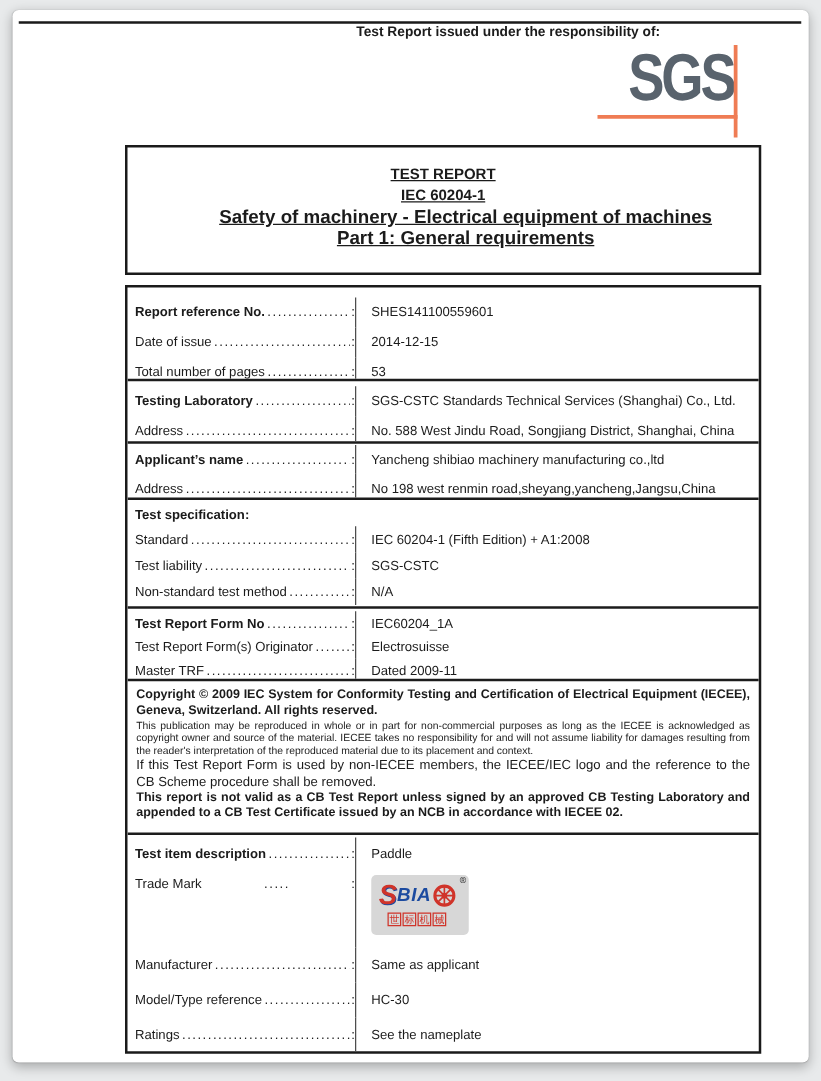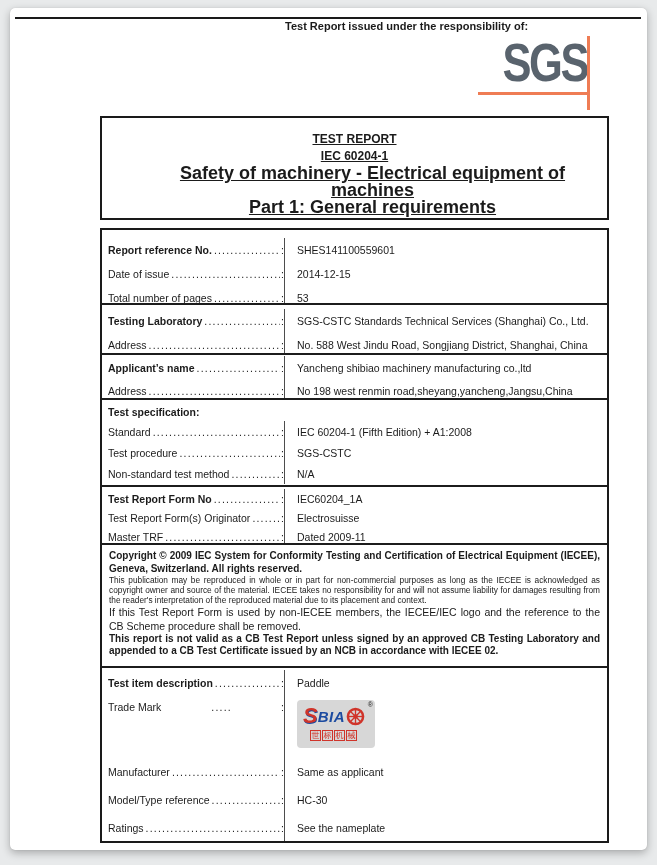--- a/index.html
+++ b/index.html
@@ -32,21 +32,21 @@
   .sgs-hline { position:absolute; left:8px; top:56px; width:112px; height:3px; background:#ef7c54; }
   .sgs-vline { position:absolute; left:117px; top:0px; width:3px; height:74px; background:#ef7c54; margin-top:0; }
 
   
   .title-box {
     position:absolute; left:90px; top:108px; width:509px; height:104px;
     border:2px solid #1a1a1a; text-align:center; padding-top:13px;
   }
   .title-box .t { font-weight:bold; line-height:17px;text-decoration:underline; }
   .t-sm { font-size:12px; }
-  .t-lg { font-size:18px;margin-left:36px; }
+  .t-lg { font-size:15px;margin-left:36px; }
 
   
   .box2 {
     position:absolute; left:90px; top:220px; width:509px; height:615px;
     border:2px solid #1a1a1a; display:flex; flex-direction:column; overflow:hidden;justify-content:flex-end;
   }
   .sec { border-bottom:2px solid #1c1c1c; padding-left:6px; overflow:hidden; }
   .sec:last-child { border-bottom:none; flex:1; }
   .sec-0 { height:75px; padding-top:8px; }
   .sec-1 { height:50px; padding-top:4px; }
@@ -206,21 +206,21 @@
             <span class="lbl">Standard</span>
             <span class="dots">......................................................................</span>
             <span class="colon">:</span>
           </div>
           <div class="vcell">
             <span>IEC 60204-1 (Fifth Edition) + A1:2008</span>
           </div>
         </div>
         <div class="frow">
           <div class="lcell">
-            <span class="lbl">Test procedure</span>
+            <span class="lbl">Test liability</span>
             <span class="dots">......................................................................</span>
             <span class="colon">:</span>
           </div>
           <div class="vcell">
             <span>SGS-CSTC</span>
           </div>
         </div>
         <div class="frow">
           <div class="lcell">
             <span class="lbl">Non-standard test method</span>

